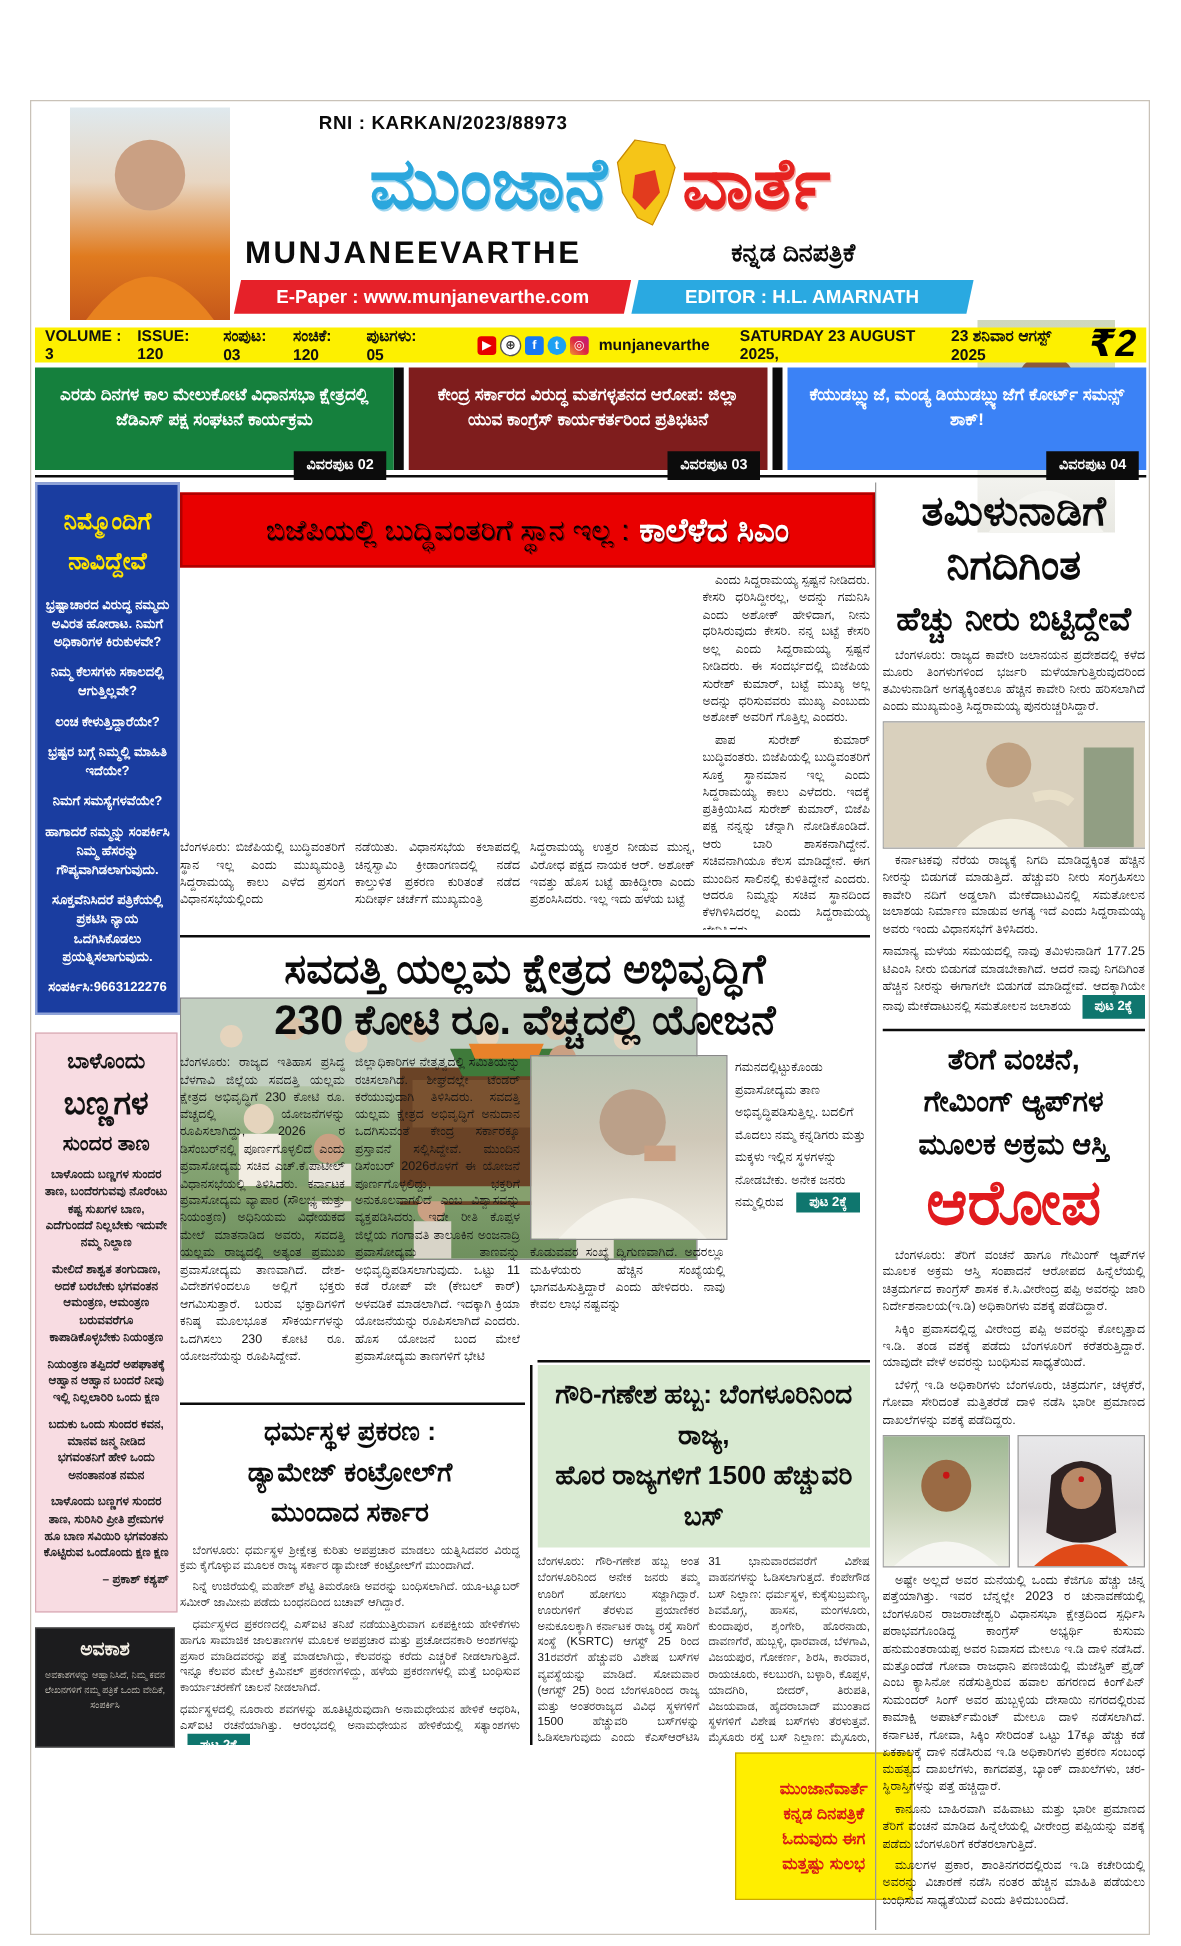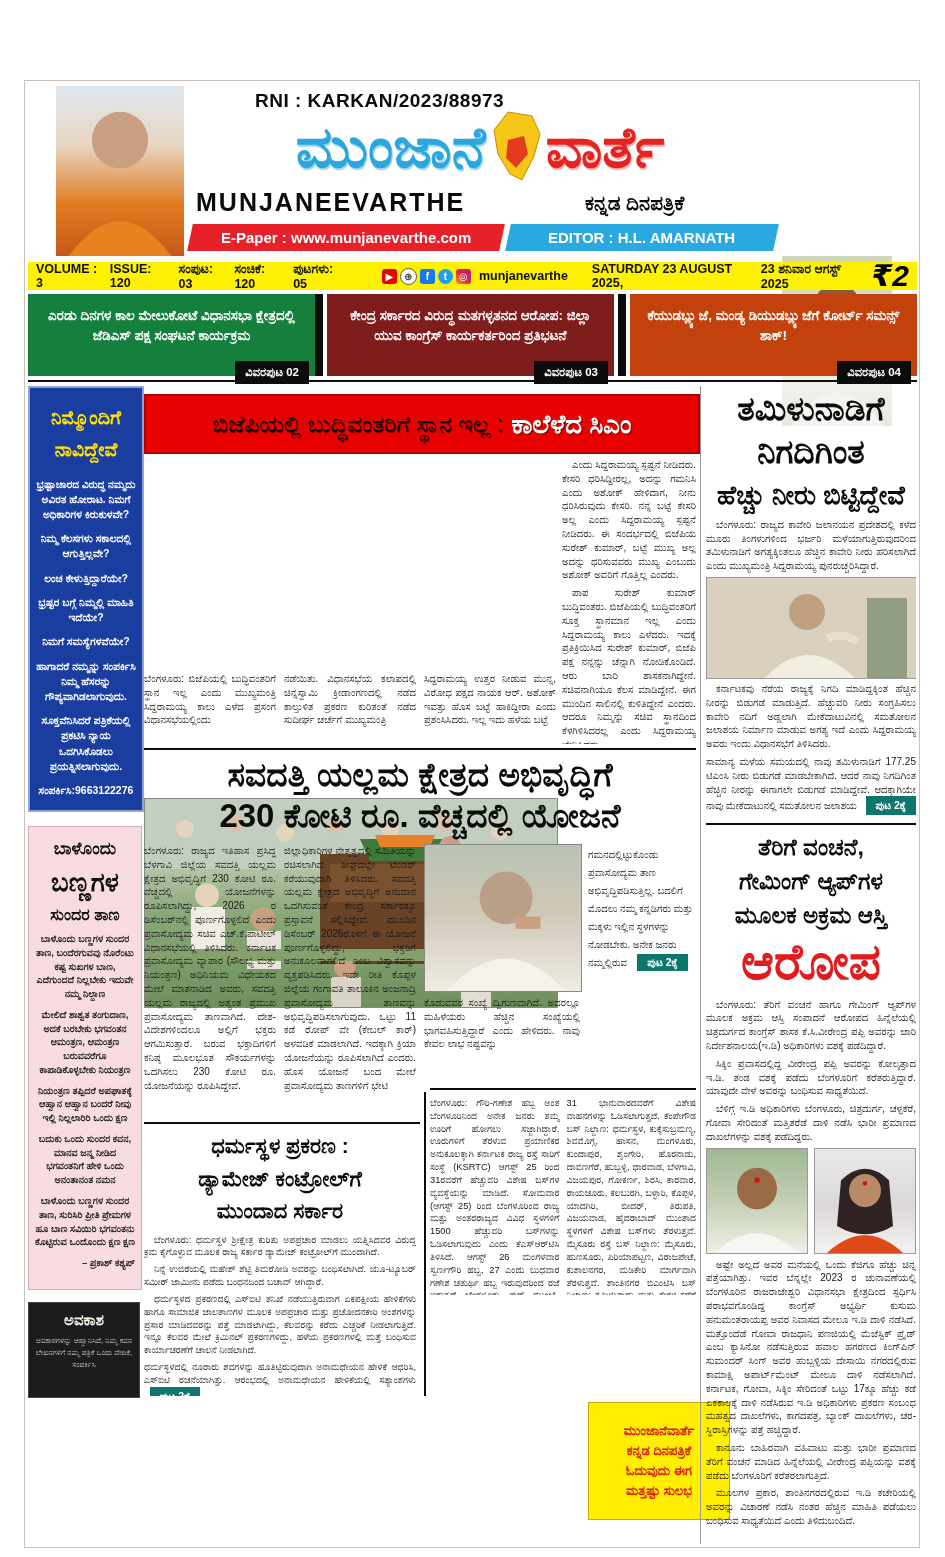--- a/index.html
+++ b/index.html
@@ -2,21 +2,21 @@
 <html><head>
 <meta charset="utf-8">
 <style>
   html,body{margin:0;padding:0;background:#ffffff;}
   body{width:945px;height:1557px;position:relative;font-family:"Liberation Sans","DejaVu Sans",sans-serif;color:#111;}
   .abs{position:absolute;}
   .frame{position:absolute;left:24px;top:80px;width:894px;height:1466px;border:1px solid #c9c2b8;background:#fff;}
   .ph{position:relative;overflow:hidden;}
   .ph svg{position:absolute;inset:0;width:100%;height:100%;}
   
-  .rni{font-weight:bold;font-size:19px;letter-spacing:.5px;color:#0b0b0b;}
+  .rni{font-weight:bold;font-size:15px;letter-spacing:.5px;color:#0b0b0b;}
   .title-row{display:flex;align-items:center;justify-content:center;gap:2px;}
   .title-blue{font-size:57px;font-weight:bold;color:#2ba7dd;text-shadow:1px 2px 0 #9fd6ef;line-height:1;}
   .title-red{font-size:57px;font-weight:bold;color:#e62320;text-shadow:1px 2px 0 #f2b3ae;line-height:1;}
   .title-en{font-size:25px;font-weight:bold;letter-spacing:2px;color:#0b0b0b;}
   .tagline{font-size:20px;font-weight:bold;color:#0b0b0b;}
   .bar{height:27px;display:flex;align-items:center;justify-content:center;color:#fff;font-weight:bold;font-size:15px;}
   .bar-red{background:#e62129;transform:skewX(-12deg);}
   .bar-blue{background:#2aa9e1;transform:skewX(-12deg);}
   .bar span{transform:skewX(12deg);}
   
@@ -119,21 +119,21 @@
   <div class="teaser" style="background:#15803d;flex:1;">
     <span>ಎರಡು ದಿನಗಳ ಕಾಲ ಮೇಲುಕೋಟೆ ವಿಧಾನಸಭಾ ಕ್ಷೇತ್ರದಲ್ಲಿ ಜೆಡಿಎಸ್ ಪಕ್ಷ ಸಂಘಟನೆ ಕಾರ್ಯಕ್ರಮ</span>
     <span class="pagechip">ವಿವರಪುಟ 02</span>
   </div>
   <div class="blacksep"></div>
   <div class="teaser" style="background:#7f1d1d;flex:1;margin-left:4px;">
     <span>ಕೇಂದ್ರ ಸರ್ಕಾರದ ವಿರುದ್ಧ ಮತಗಳ್ಳತನದ ಆರೋಪ: ಜಿಲ್ಲಾ ಯುವ ಕಾಂಗ್ರೆಸ್ ಕಾರ್ಯಕರ್ತರಿಂದ ಪ್ರತಿಭಟನೆ</span>
     <span class="pagechip">ವಿವರಪುಟ 03</span>
   </div>
   <div class="blacksep" style="margin-left:4px;"></div>
-  <div class="teaser" style="background:#c2410c;flex:1;margin-left:4px;">
+  <div class="teaser" style="background:#3b82f6;flex:1;margin-left:4px;">
     <span>ಕೆಯುಡಬ್ಲ್ಯುಜೆ, ಮಂಡ್ಯ ಡಿಯುಡಬ್ಲ್ಯುಜೆಗೆ ಕೋರ್ಟ್ ಸಮನ್ಸ್ ಶಾಕ್!</span>
     <span class="pagechip">ವಿವರಪುಟ 04</span>
   </div>
 </div>
 <div class="abs divider" style="left:28px;top:380px;width:889px;"></div>
 
 <div class="abs contactbox" style="left:28px;top:386px;width:100px;height:394px;">
   <div class="cb-head">
     <div>ನಿಮ್ಮೊಂದಿಗೆ</div>
     <div>ನಾವಿದ್ದೇವೆ</div>
@@ -245,20 +245,24 @@
     <p>ನಿನ್ನೆ ಉಜಿರೆಯಲ್ಲಿ ಮಹೇಶ್ ಶೆಟ್ಟಿ ತಿಮರೋಡಿ ಅವರನ್ನು ಬಂಧಿಸಲಾಗಿದೆ. ಯೂ-ಟ್ಯೂಬರ್ ಸಮೀರ್ ಜಾಮೀನು ಪಡೆದು ಬಂಧನದಿಂದ ಬಚಾವ್ ಆಗಿದ್ದಾರೆ.</p>
     <p>ಧರ್ಮಸ್ಥಳದ ಪ್ರಕರಣದಲ್ಲಿ ಎಸ್‌ಐಟಿ ತನಿಖೆ ನಡೆಯುತ್ತಿರುವಾಗ ಏಕಪಕ್ಷೀಯ ಹೇಳಿಕೆಗಳು ಹಾಗೂ ಸಾಮಾಜಿಕ ಜಾಲತಾಣಗಳ ಮೂಲಕ ಅಪಪ್ರಚಾರ ಮತ್ತು ಪ್ರಚೋದನಕಾರಿ ಅಂಶಗಳನ್ನು ಪ್ರಸಾರ ಮಾಡಿದವರನ್ನು ಪತ್ತೆ ಮಾಡಲಾಗಿದ್ದು, ಕೆಲವರನ್ನು ಕರೆದು ಎಚ್ಚರಿಕೆ ನೀಡಲಾಗುತ್ತಿದೆ. ಇನ್ನೂ ಕೆಲವರ ಮೇಲೆ ಕ್ರಿಮಿನಲ್ ಪ್ರಕರಣಗಳಿದ್ದು, ಹಳೆಯ ಪ್ರಕರಣಗಳಲ್ಲಿ ಮತ್ತೆ ಬಂಧಿಸುವ ಕಾರ್ಯಾಚರಣೆಗೆ ಚಾಲನೆ ನೀಡಲಾಗಿದೆ.</p>
     <p style="display:inline;">ಧರ್ಮಸ್ಥಳದಲ್ಲಿ ನೂರಾರು ಶವಗಳನ್ನು ಹೂತಿಟ್ಟಿರುವುದಾಗಿ ಅನಾಮಧೇಯನ ಹೇಳಿಕೆ ಆಧರಿಸಿ, ಎಸ್‌ಐಟಿ ರಚನೆಯಾಗಿತ್ತು. ಆರಂಭದಲ್ಲಿ ಅನಾಮಧೇಯನ ಹೇಳಿಕೆಯಲ್ಲಿ ಸತ್ಯಾಂಶಗಳು</p>
     <span class="tag">ಪುಟ 2ಕ್ಕೆ</span>
   </div>
 </div>
 <div class="abs" style="left:424px;top:1092px;width:2px;height:304px;background:#0c0c0c;"></div>
 
 <div class="abs divider" style="left:430px;top:1088px;width:266px;"></div>
 <div class="abs" style="left:430px;top:1092px;width:266px;height:304px;overflow:hidden;">
+  <div class="gauri-head">
+    <div>ಗೌರಿ-ಗಣೇಶ ಹಬ್ಬ: ಬೆಂಗಳೂರಿನಿಂದ ರಾಜ್ಯ,</div>
+    <div>ಹೊರ ರಾಜ್ಯಗಳಿಗೆ 1500 ಹೆಚ್ಚುವರಿ ಬಸ್</div>
+  </div>
   <div style="display:flex;gap:7px;margin-top:5px;">
     <div class="bodytxt" style="flex:1;font-size:9.3px;overflow:hidden;height:198px;">ಬೆಂಗಳೂರು: ಗೌರಿ-ಗಣೇಶ ಹಬ್ಬ ಅಂತ ಬೆಂಗಳೂರಿನಿಂದ ಅನೇಕ ಜನರು ತಮ್ಮ ಊರಿಗೆ ಹೋಗಲು ಸಜ್ಜಾಗಿದ್ದಾರೆ. ಊರುಗಳಿಗೆ ತೆರಳುವ ಪ್ರಯಾಣಿಕರ ಅನುಕೂಲಕ್ಕಾಗಿ ಕರ್ನಾಟಕ ರಾಜ್ಯ ರಸ್ತೆ ಸಾರಿಗೆ ಸಂಸ್ಥೆ (KSRTC) ಆಗಸ್ಟ್ 25 ರಿಂದ 31ರವರೆಗೆ ಹೆಚ್ಚುವರಿ ವಿಶೇಷ ಬಸ್‌ಗಳ ವ್ಯವಸ್ಥೆಯನ್ನು ಮಾಡಿದೆ. ಸೋಮವಾರ (ಆಗಸ್ಟ್ 25) ರಿಂದ ಬೆಂಗಳೂರಿಂದ ರಾಜ್ಯ ಮತ್ತು ಅಂತರರಾಜ್ಯದ ವಿವಿಧ ಸ್ಥಳಗಳಿಗೆ 1500 ಹೆಚ್ಚುವರಿ ಬಸ್‌ಗಳನ್ನು ಓಡಿಸಲಾಗುವುದು ಎಂದು ಕೆಎಸ್‌ಆರ್‌ಟಿಸಿ ತಿಳಿಸಿದೆ. ಆಗಸ್ಟ್ 26 ಮಂಗಳವಾರ ಸ್ವರ್ಣಗೌರಿ ಹಬ್ಬ, 27 ಎಂದು ಬುಧವಾರ ಗಣೇಶ ಚತುರ್ಥಿ ಹಬ್ಬ ಇರುವುದರಿಂದ ರಜೆ ಇರುತ್ತದೆ. ಬೆಂಗಳೂರು, ಪುಣೆ, ಮುಂಬೈ, ಗೋವಾ ಮತ್ತಿತರ ಪ್ರಮುಖ ಊರುಗಳಲ್ಲಿ ನೆಲೆಸಿರುವ ಹಲವರು ಹಬ್ಬದ ಆಚರಣೆಗಾಗಿ ಸ್ವಂತ ಊರುಗಳಿಗೆ ತೆರಳುತ್ತಾರೆ. ಮಂಗಳೂರಿಗೆ ಹೋಗುವವರನ್ನು ಬರಲು 27 ಬುಧವಾರ ದಿಂದ</div>
     <div class="bodytxt" style="flex:1;font-size:9.3px;overflow:hidden;height:198px;">31 ಭಾನುವಾರದವರೆಗೆ ವಿಶೇಷ ವಾಹನಗಳನ್ನು ಓಡಿಸಲಾಗುತ್ತದೆ. ಕೆಂಪೇಗೌಡ ಬಸ್ ನಿಲ್ದಾಣ: ಧರ್ಮಸ್ಥಳ, ಕುಕ್ಕೆಸುಬ್ರಮಣ್ಯ, ಶಿವಮೊಗ್ಗ, ಹಾಸನ, ಮಂಗಳೂರು, ಕುಂದಾಪುರ, ಶೃಂಗೇರಿ, ಹೊರನಾಡು, ದಾವಣಗೆರೆ, ಹುಬ್ಬಳ್ಳಿ, ಧಾರವಾಡ, ಬೆಳಗಾವಿ, ವಿಜಯಪುರ, ಗೋಕರ್ಣ, ಶಿರಸಿ, ಕಾರವಾರ, ರಾಯಚೂರು, ಕಲಬುರಗಿ, ಬಳ್ಳಾರಿ, ಕೊಪ್ಪಳ, ಯಾದಗಿರಿ, ಬೀದರ್, ತಿರುಪತಿ, ವಿಜಯವಾಡ, ಹೈದರಾಬಾದ್ ಮುಂತಾದ ಸ್ಥಳಗಳಿಗೆ ವಿಶೇಷ ಬಸ್‌ಗಳು ತೆರಳುತ್ತವೆ. ಮೈಸೂರು ರಸ್ತೆ ಬಸ್ ನಿಲ್ದಾಣ: ಮೈಸೂರು, ಹುಣಸೂರು, ಪಿರಿಯಾಪಟ್ಟಣ, ವಿರಾಜಪೇಟೆ, ಕುಶಾಲನಗರ, ಮಡಿಕೇರಿ ಮಾರ್ಗವಾಗಿ ತೆರಳುತ್ತವೆ. ಶಾಂತಿನಗರ ಬಿಎಂಟಿಸಿ ಬಸ್ ನಿಲ್ದಾಣ: ತಮಿಳುನಾಡು ಮತ್ತು ಕೇರಳ ಕಡೆಗೆ ಅಂದರೆ ಮಧುರೈ, ಕುಂಭಕೋಣಂ, ಚೆನ್ನೈ, ಕೊಯಮತ್ತೂರ್, ತಿರುಚಿ, ಪಾಲಕ್ಕಾಡ್, ತ್ರಿಶೂರ್, ಏರ್ನಾಕುಲಂ, ಕೋಯಿಕೋಡ್, ಕಣ್ಣೂರಿಗೆ ತೆರಳುತ್ತವೆ.</div>
   </div>
 </div>
 
 <div class="abs bb-side" style="left:588px;top:1402px;width:140px;height:116px;">
   <div>ಮುಂಜಾನೆವಾರ್ತೆ</div>
   <div>ಕನ್ನಡ ದಿನಪತ್ರಿಕೆ</div>
   <div>ಓದುವುದು ಈಗ</div>

